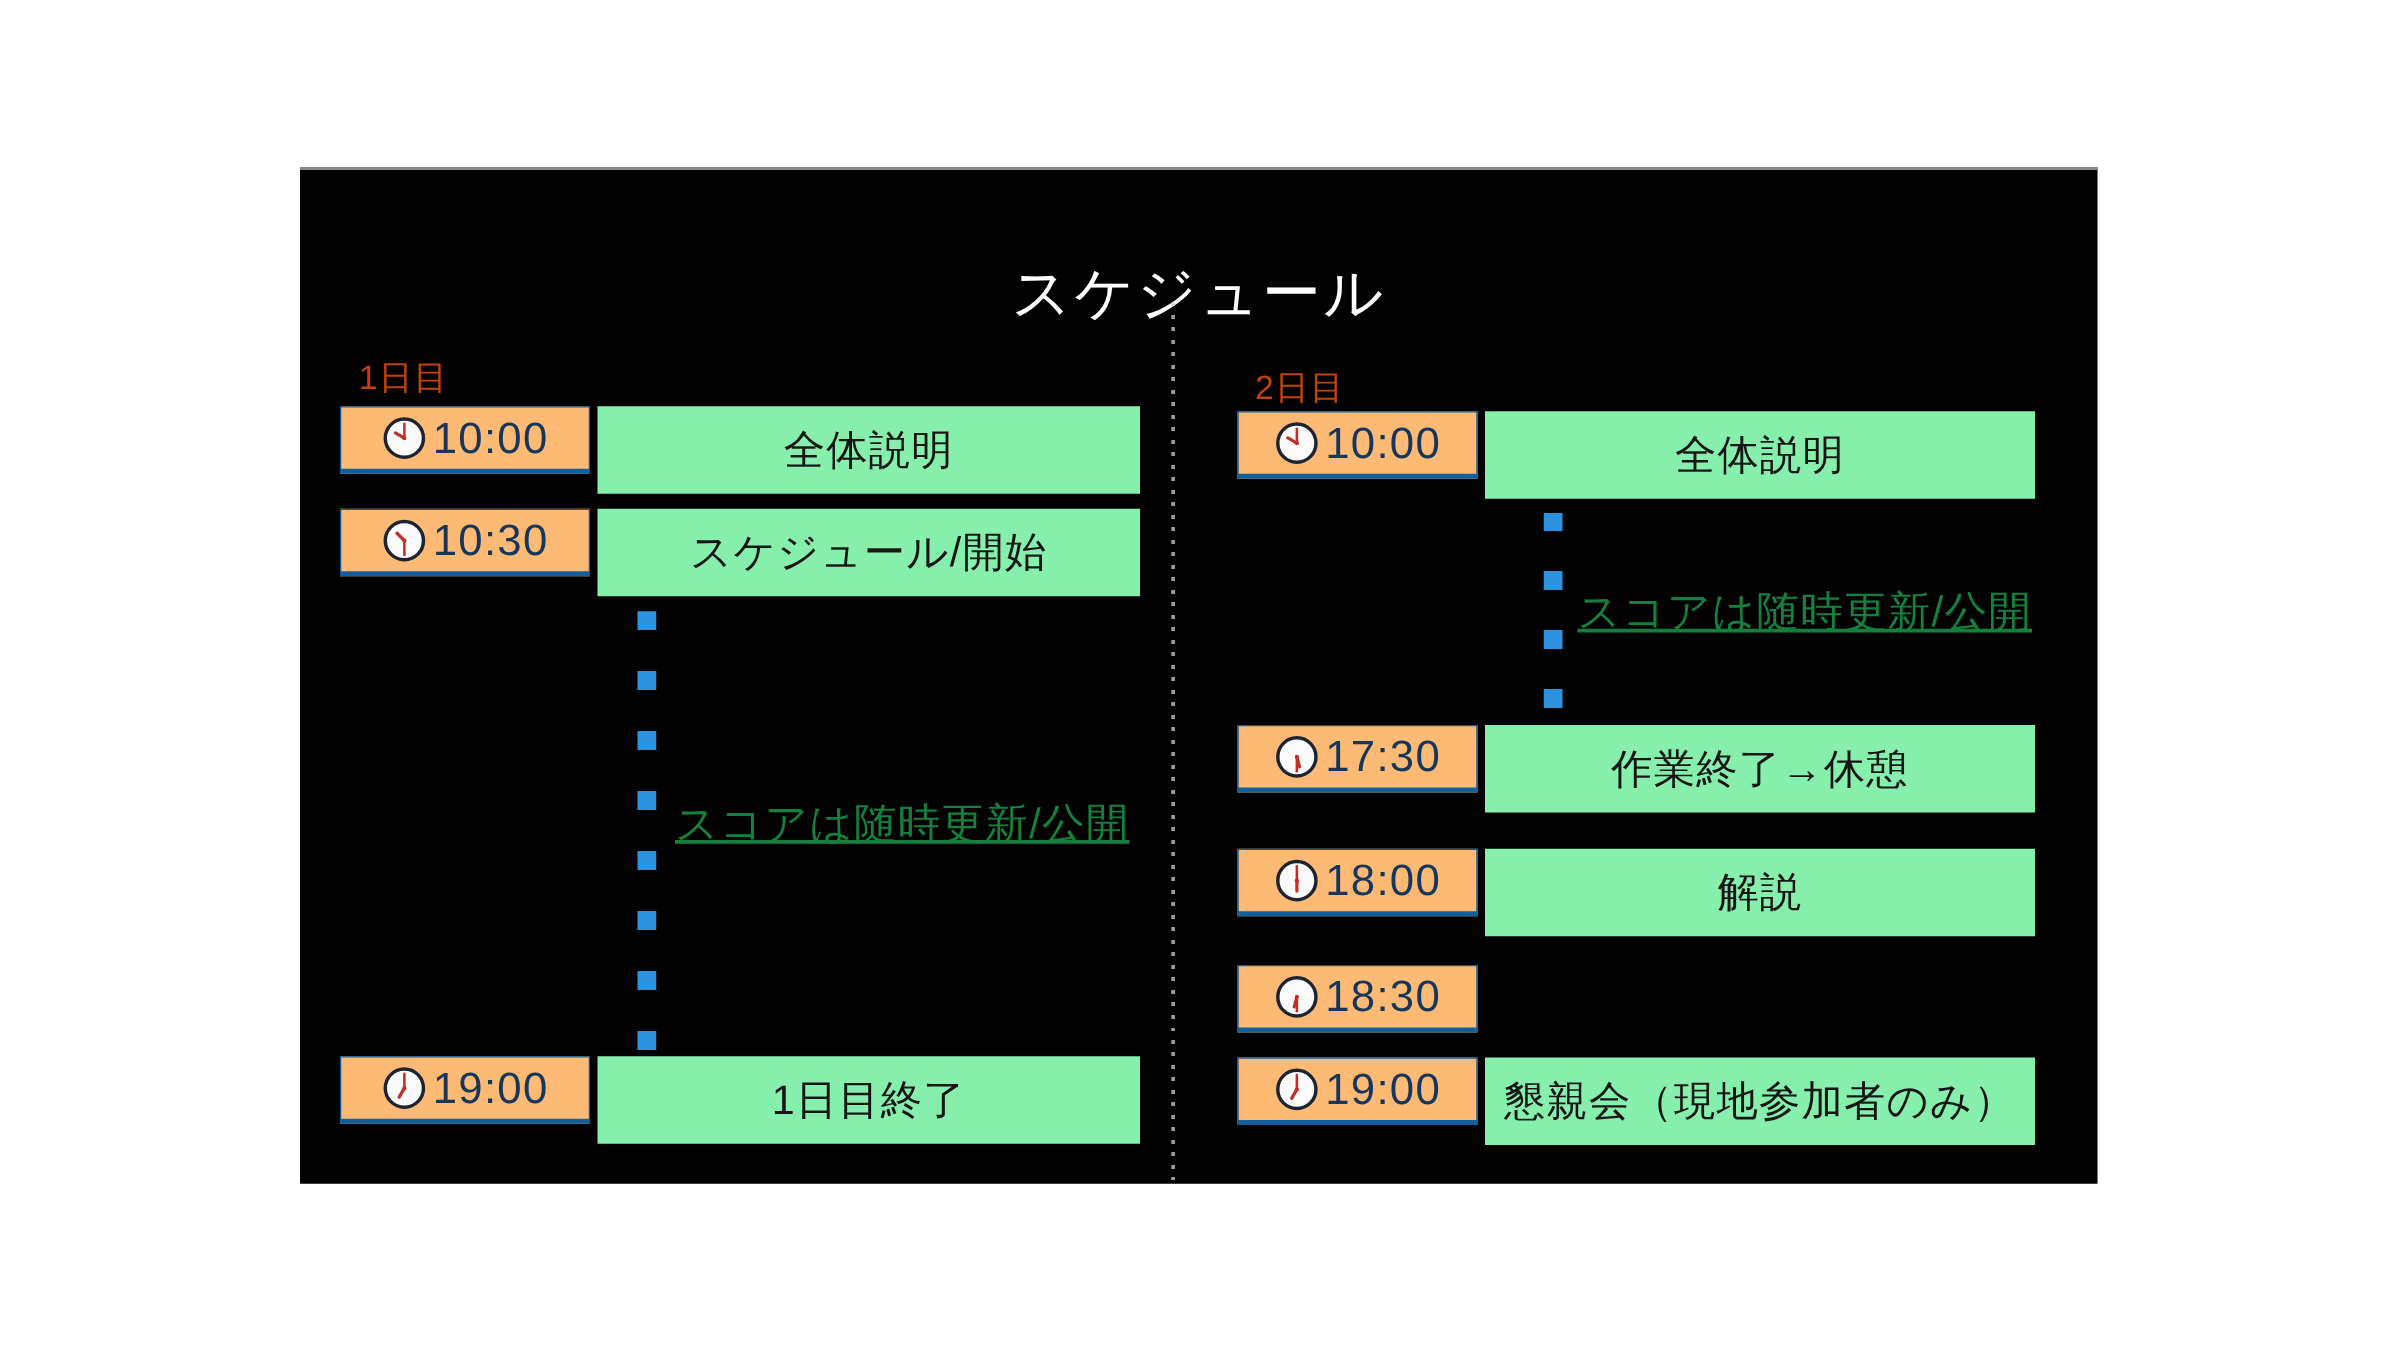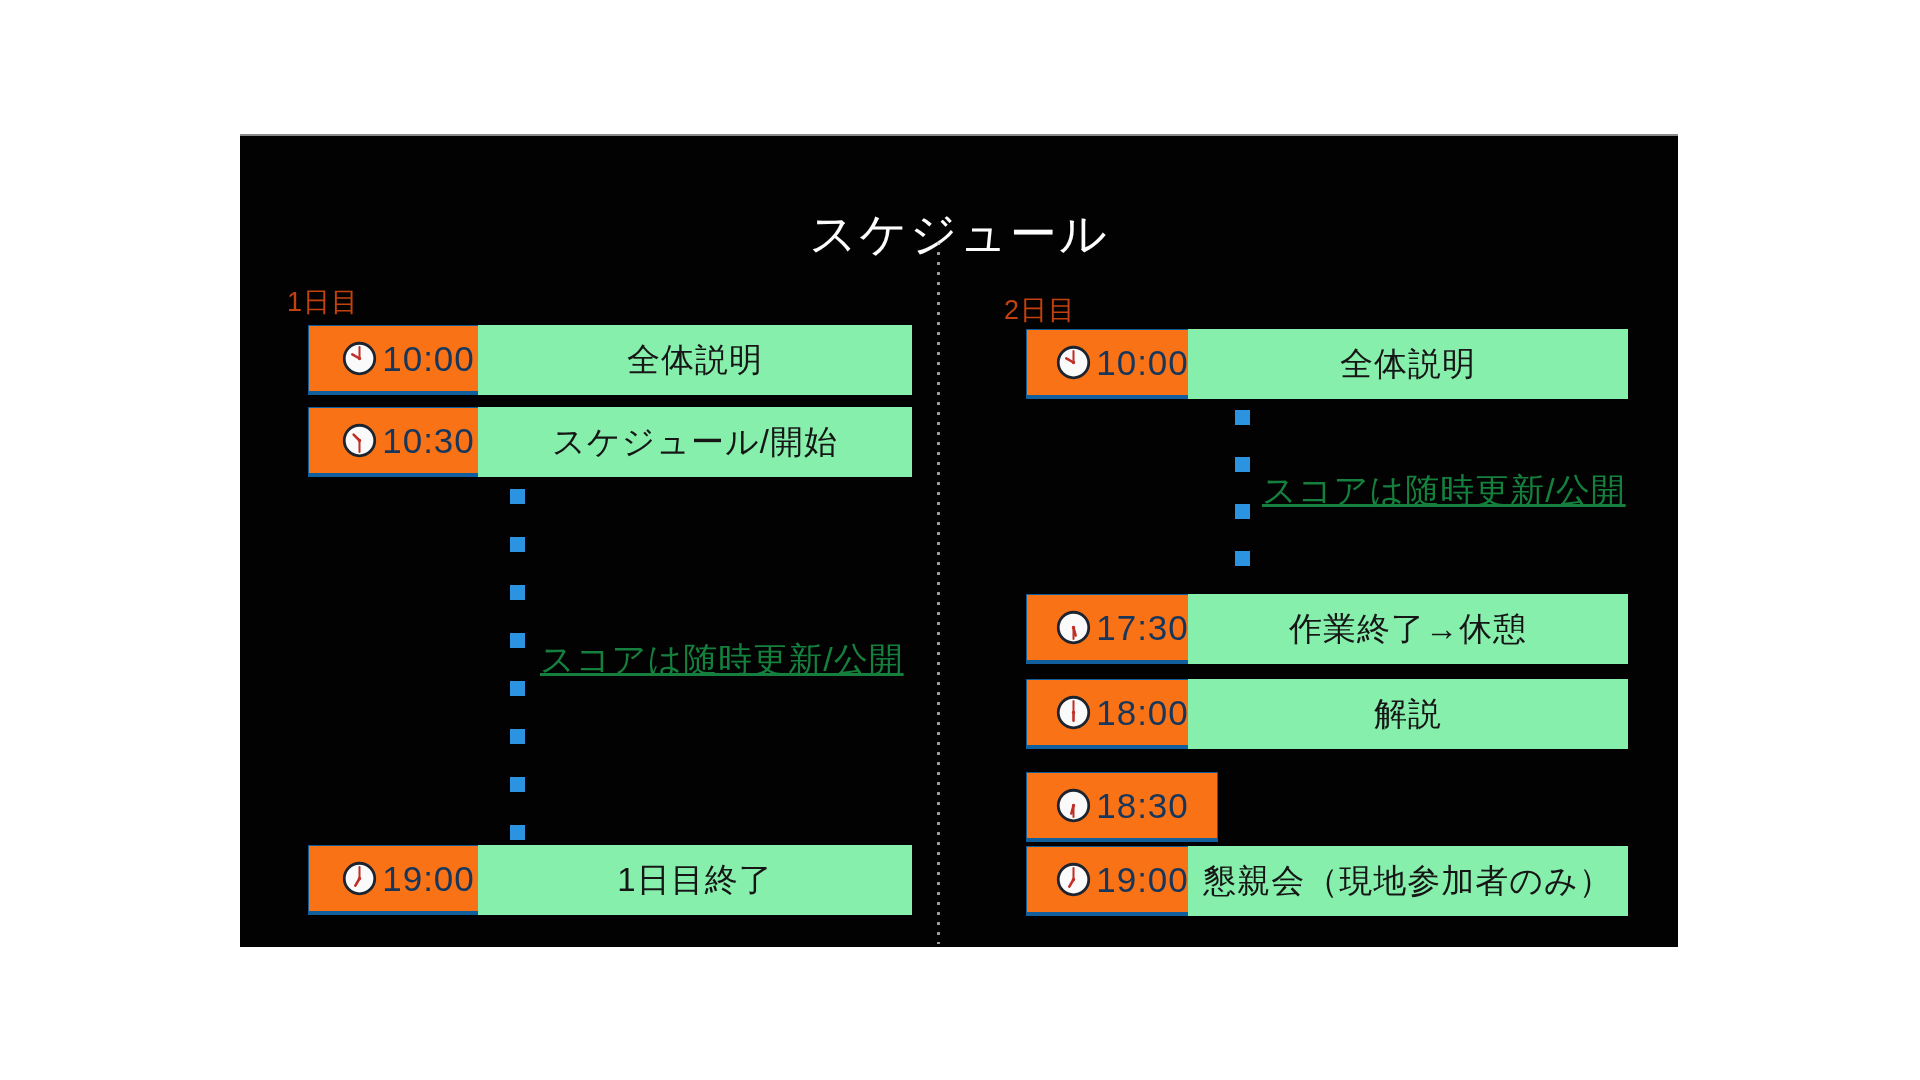--- a/index.html
+++ b/index.html
@@ -4,22 +4,22 @@
 <style>
   html,body{margin:0;padding:0;}
   body{font-family:"Liberation Sans","DejaVu Sans",sans-serif;}
   .page{position:relative;width:1920px;height:1080px;background:#ffffff;overflow:hidden;}
   .slide{position:absolute;left:240px;top:134px;width:1438px;height:811px;background:#020202;border-top:2px solid #8a8a8a;}
   .title{position:absolute;left:0;top:40px;width:100%;text-align:center;color:#fdfdfd;font-size:47px;line-height:62px;letter-spacing:2px;margin-top:27px;}
   .separator{position:absolute;left:697px;top:106px;width:3px;height:702px;
     background:repeating-linear-gradient(to bottom,rgba(205,205,205,0.75) 0 3px,transparent 3px 10px);}
   .day-label{position:absolute;color:#c2410c;font-size:27px;line-height:32px;letter-spacing:1px;}
   .row{position:absolute;left:0;width:100%;height:70px;}
-  .badge{position:absolute;top:0;height:70px;background:#f97316;border:1px solid #0f5c99;border-bottom:4px solid #115f9c;
-    box-sizing:border-box;display:flex;align-items:center;justify-content:center;gap:4px;margin-left:36px;}
+  .badge{position:absolute;top:0;height:54px;background:#fdba74;border:1px solid #0f5c99;border-bottom:4px solid #115f9c;
+    box-sizing:border-box;display:flex;align-items:center;justify-content:center;gap:4px;}
   .time{color:#16365c;font-size:35px;font-weight:400;letter-spacing:1px;}
   .clock{width:37px;height:37px;flex:0 0 auto;}
   .event{position:absolute;top:0;height:70px;background:#86efac;display:flex;align-items:center;justify-content:center;}
   .event span{color:#161616;font-size:33px;letter-spacing:1px;}
   .c1 .badge{left:32px;width:200px;}
   .c1 .event{left:238px;width:434px;}
   .c2 .badge{left:750px;width:192px;}
   .c2 .event{left:948px;width:440px;}
   .dots{position:absolute;width:15px;}
   .dots-1{left:270px;top:353px;height:352px;
@@ -103,21 +103,21 @@
         <span class="time">10:00</span>
       </div>
       <div class="event">
         <span>全体説明</span>
       </div>
     </div>
 
     <div class="dots dots-2"></div>
     <div class="note note-2">スコアは随時更新/公開</div>
 
-    <div class="row c2" style="top:458px;">
+    <div class="row c2" style="top:444px;">
       <div class="badge">
         <svg class="clock" viewBox="0 0 40 40">
           <circle cx="20" cy="20" r="16.5" fill="#fafafa" stroke="#1b2430" stroke-width="3"></circle>
           <line class="hand-h" x1="20" y1="20" x2="20" y2="11" stroke="#c03028" stroke-width="2.8" stroke-linecap="round" transform="rotate(165 20 20)"></line>
           <line class="hand-m" x1="20" y1="20" x2="20" y2="7.5" stroke="#c03028" stroke-width="2.2" stroke-linecap="round" transform="rotate(180 20 20)"></line>
           <circle cx="20" cy="20" r="1.8" fill="#c03028"></circle>
         </svg>
         <span class="time">17:30</span>
       </div>
       <div class="event">

